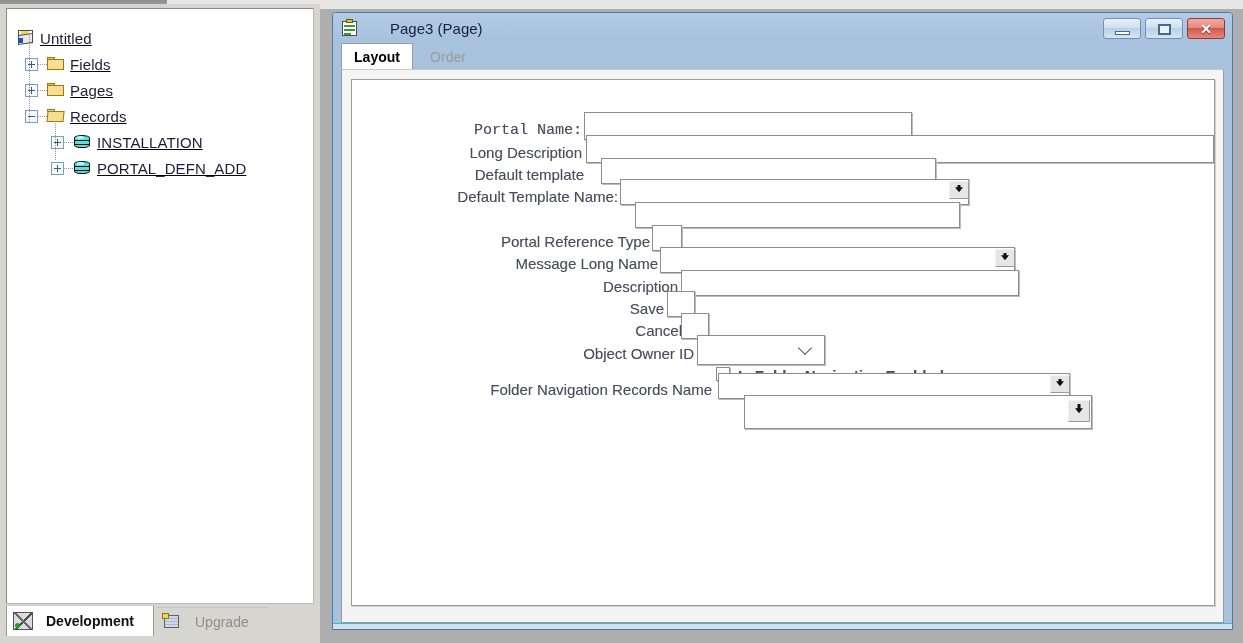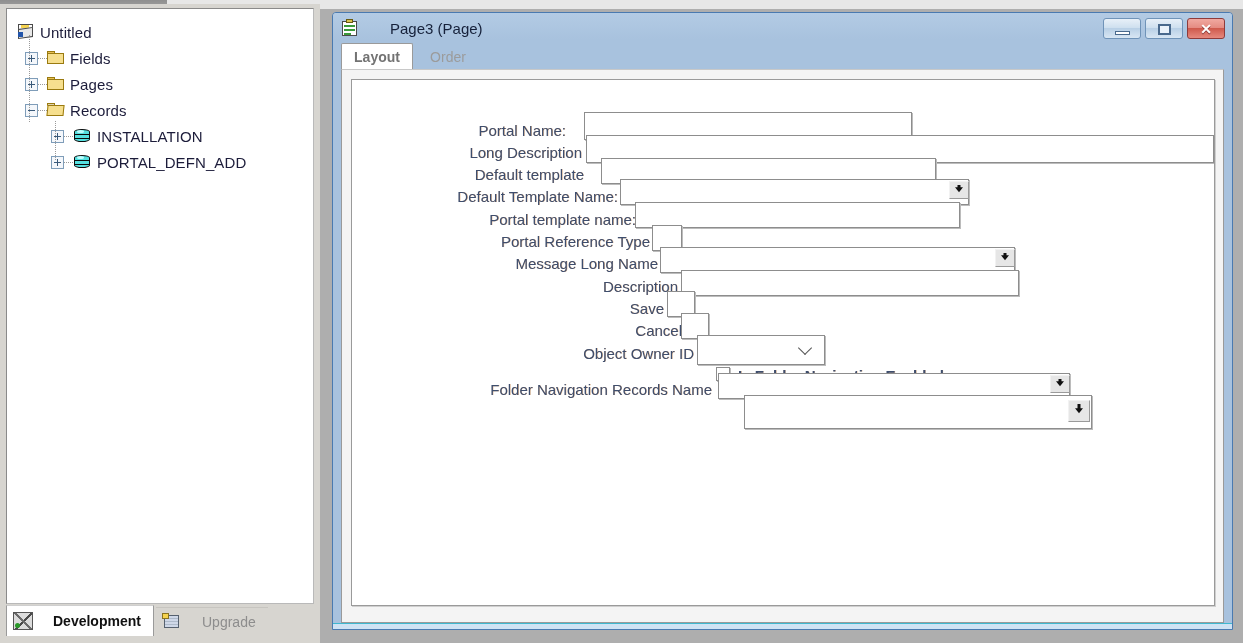--- a/index.html
+++ b/index.html
@@ -28,21 +28,21 @@
     position: absolute; left: 0px; top: 4px; width: 320px; height: 639px;
     background: #d7d5d0;
   }
   .left-outer {
     position: absolute; left: 6px; top: 4px; width: 308px; height: 596px;
     background: #ffffff;
     border: 1px solid #8a8a8a;
     border-right-color:#b9b9b9; border-bottom-color:#b9b9b9;
     overflow: hidden;
   }
-  .tree { padding: 10px 0 0 6px; }
+  .tree { padding: 16px 0 0 6px; text-decoration: underline; }
   .tree-row {
     position: relative; display: flex; align-items: center;
     height: 26px; font-size: 15px; color: #1c1c3a;
     white-space: nowrap;
   }
   .tree-row .lbl { margin-left: 5px; letter-spacing: .1px; }
 
   .expander {
     width: 13px; height: 13px; border: 1px solid #7f9db9;
     background: #f4f7fb; position: relative; flex: 0 0 auto;
@@ -107,21 +107,21 @@
   .vline { position:absolute; width:1px;
     background-image: linear-gradient(to bottom,#9a9a9a 1px, transparent 1px);
     background-size: 1px 2px; }
 
   
   .bottom-tabs {
     position: absolute; left: 6px; top: 601px; width: 308px; height: 32px;
   }
   .btab {
     position: absolute; top: 2px; height: 28px;
-    display: flex; align-items: center; gap: 20px;
+    display: flex; align-items: center; gap: 13px;
     padding: 0 24px 0 6px; font-size: 14px;
   }
   .btab.active {
     background:#ffffff; color:#111; font-weight: bold;
     border:1px solid #9a9a9a; border-bottom: none; border-top-color:#cfcfcf;
     left: 0px; width: 148px; top:0px; height:31px;
   }
   .btab.inactive {
     background:#d7d5d0; color:#8d8d8d;
     left: 150px; width: 112px; border-top:1px solid #c7c5c0;
@@ -193,21 +193,21 @@
 
   
   .tabstrip {
     position: absolute; left: 8px; top: 30px; width: 883px; height: 26px;
   }
   .wtab {
     position:absolute; top:2px; height:24px; display:flex; align-items:center;
     justify-content:center; font-size:14px;
   }
   .wtab.active {
-    left:0px; width:72px; top:0px; height:26px; background:#fff; color:#737373;
+    left:0px; width:72px; top:0px; height:26px; background:#fff; color:#000000;
     font-weight:bold; border:1px solid #9a9a9a; border-bottom:none;
     border-radius:2px 2px 0 0;
   }
   .wtab.inactive { left:76px; width:62px; color:#9b9b9b; }
 
   .client {
     position: absolute; left: 8px; top: 56px; width: 883px; height: 554px;
     background: #f4f4f4;
     border: 1px solid #9a9a9a; border-top-color:#c8c8c8;
   }
@@ -415,36 +415,35 @@
       </div>
       <div class="wtab inactive">
         <span>Order</span>
       </div>
     </div>
 
     <div class="client">
       <div class="canvas-outer">
         <div class="grid-dots"></div>
 
-        <div class="fld-label" style="left:44px; top:42px; width:170px;">Portal Name:</div>
+        <div class="fld-label" style="left:60px; top:42px; width:170px;font-family:Liberation Mono, monospace;">Portal Name:</div>
         <div class="fld-box" style="left:232px; top:32px; width:328px; height:28px;"></div>
 
         <div class="fld-label" style="left:30px; top:64px; width:200px;">Long Description</div>
         <div class="fld-box" style="left:234px; top:55px; width:628px; height:28px;"></div>
 
         <div class="fld-label" style="left:46px; top:86px; width:186px;">Default template</div>
         <div class="fld-box" style="left:249px; top:78px; width:335px; height:26px;"></div>
 
         <div class="fld-label" style="left:20px; top:108px; width:246px;">Default Template Name:</div>
         <div class="fld-box" style="left:268px; top:99px; width:349px; height:26px;"></div>
         <div class="arrow-btn" style="left:597px; top:101px; width:20px; height:18px;">
             <span class="stem"></span>
           </div>
 
-        <div class="fld-label" style="left:44px; top:131px; width:240px;">Portal template name:</div>
         <div class="fld-box" style="left:283px; top:122px; width:325px; height:26px;"></div>
 
         <div class="fld-label" style="left:60px; top:153px; width:238px;">Portal Reference Type</div>
         <div class="fld-box" style="left:300px; top:145px; width:30px; height:26px;"></div>
 
         <div class="fld-label" style="left:80px; top:175px; width:226px;">Message Long Name</div>
         <div class="fld-box" style="left:308px; top:167px; width:355px; height:26px;"></div>
         <div class="arrow-btn" style="left:643px; top:169px; width:20px; height:18px;">
             <span class="stem"></span>
           </div>

